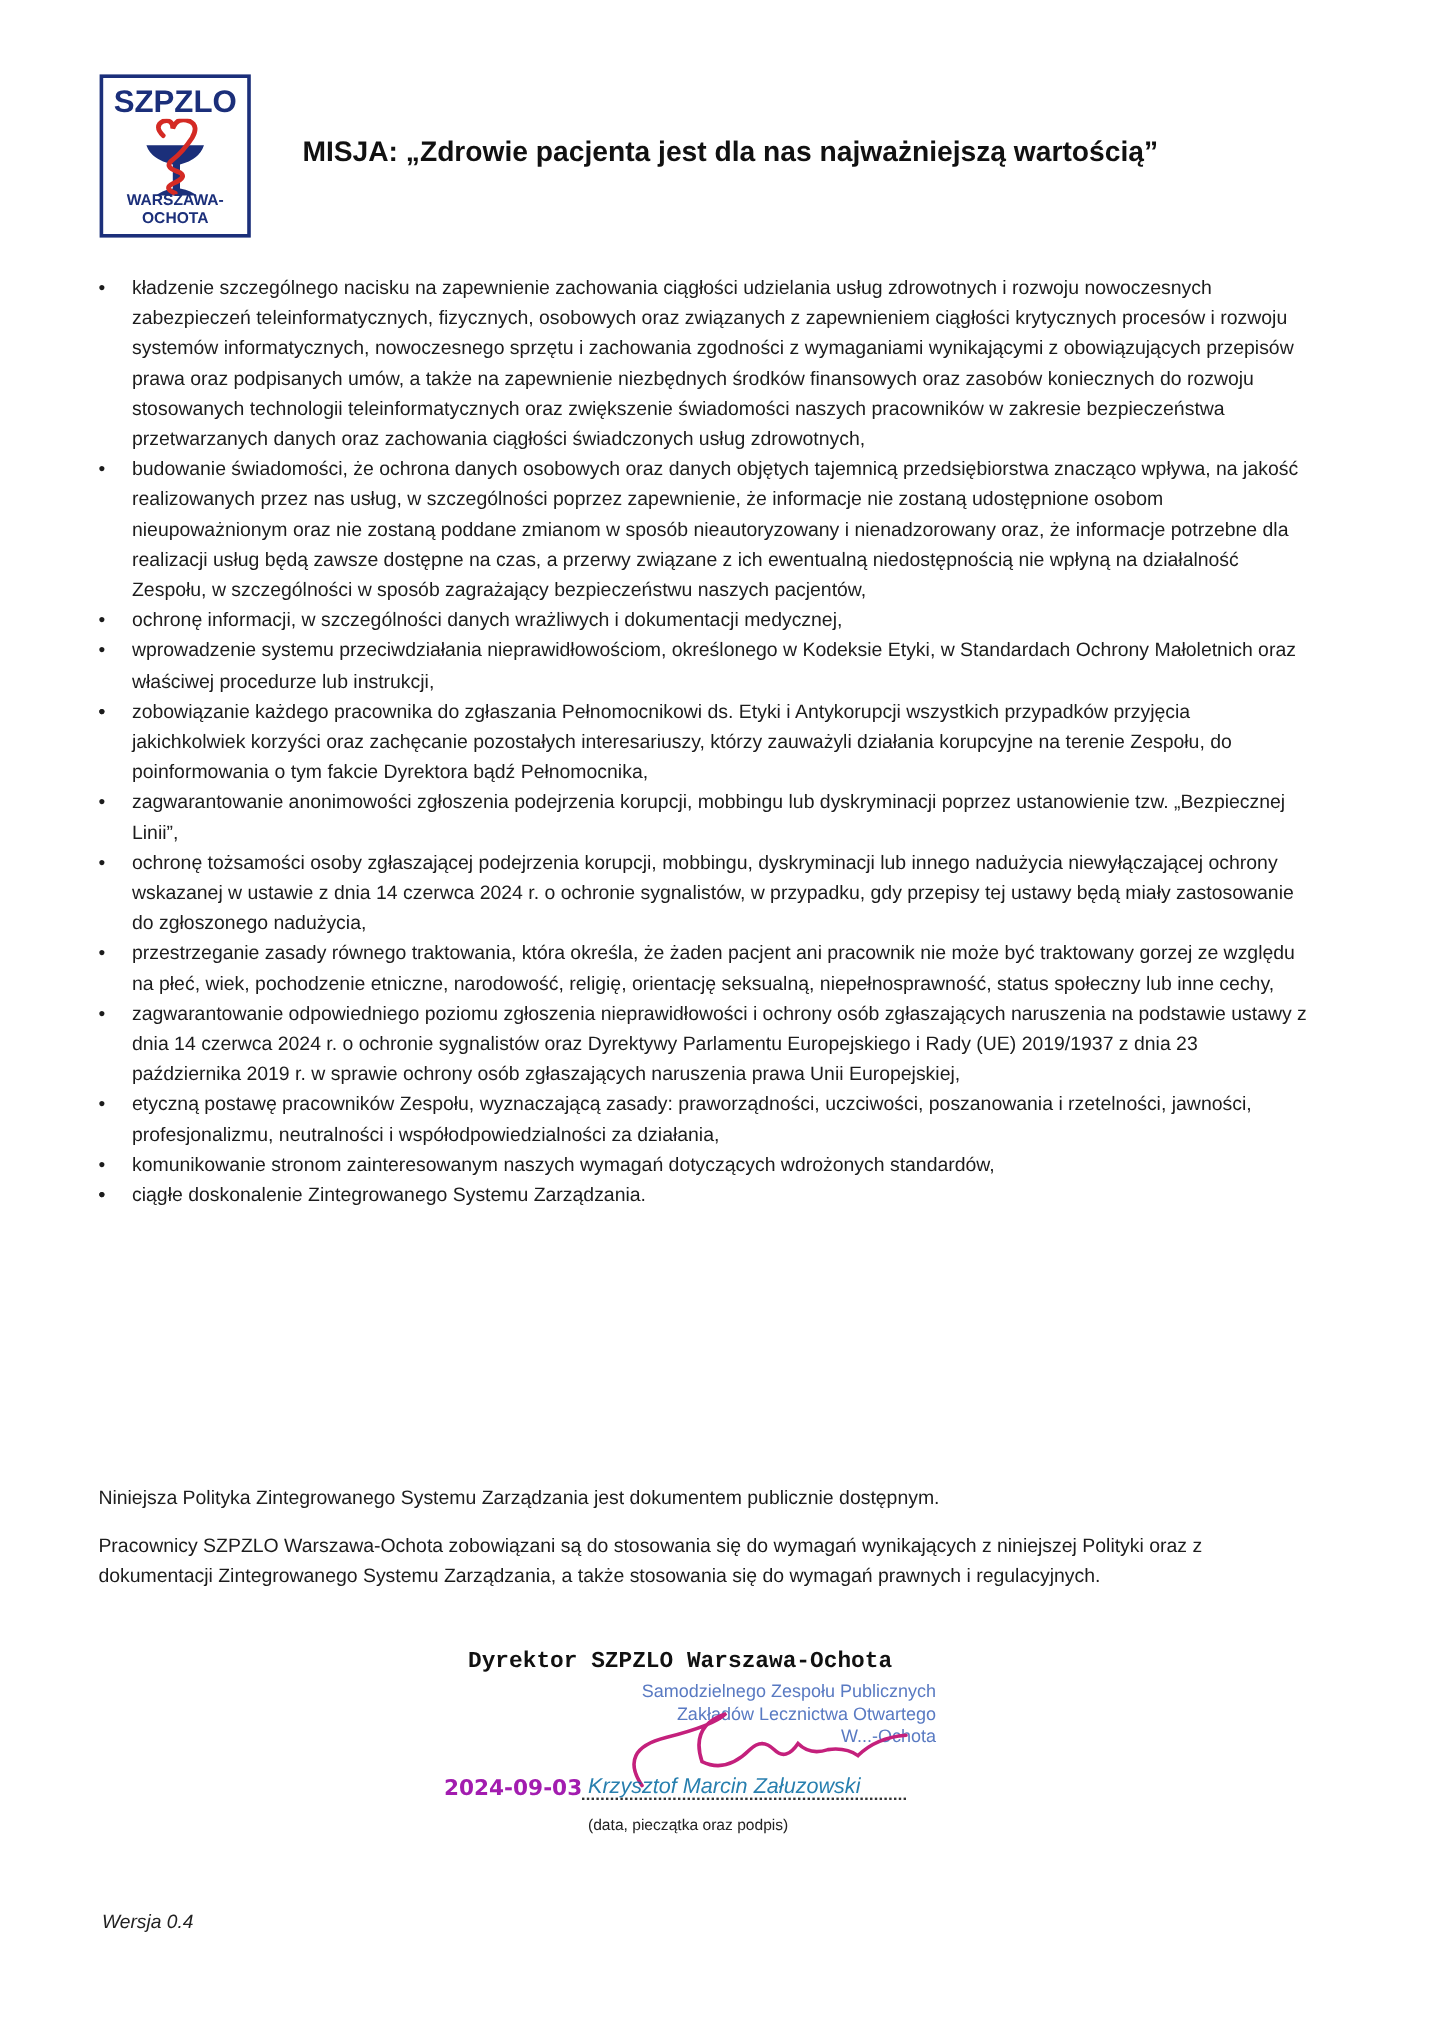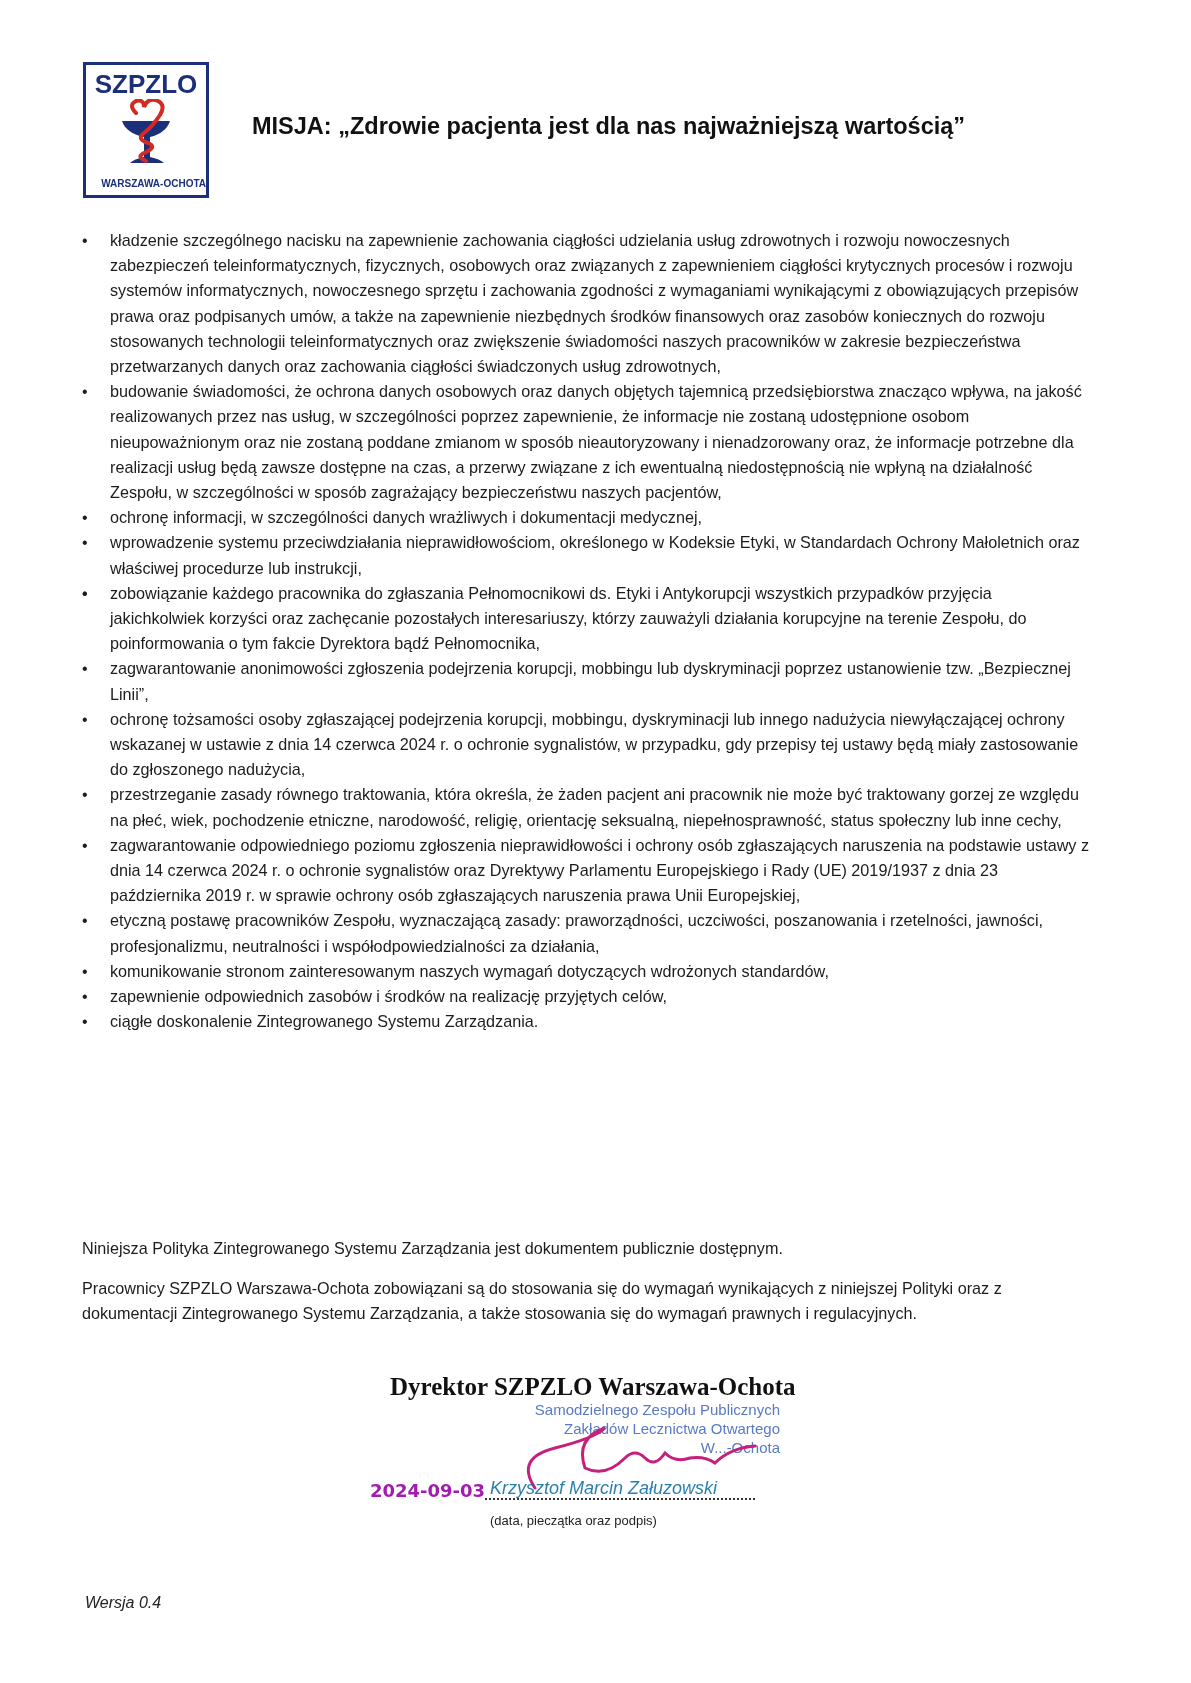--- a/index.html
+++ b/index.html
@@ -2,31 +2,31 @@
 <html><head>
 <meta charset="utf-8">
 <style>
   html, body { margin: 0; padding: 0; background: #ffffff; }
   body { width: 1191px; height: 1683px; position: relative; overflow: hidden;
          font-family: "Liberation Sans", sans-serif; color: #1a1a1a; }
   .logo { position: absolute; left: 83px; top: 62px; width: 126px; height: 136px;
           border: 3px solid #1b2f7a; box-sizing: border-box; background: #fff; padding-left: 42px; }
   .logo-top { position: absolute; top: 4px; left: 0; right: 0; text-align: center;
               font-weight: bold; font-size: 26px; color: #1b2f7a; letter-spacing: 0px; }
-  .logo-bottom { position: absolute; bottom: 6px; left: 0; right: 0; text-align: right;
-                 font-weight: bold; font-size: 10px; color: #1b2f7a; }
+  .logo-bottom { position: absolute; bottom: 6px; left: 0; right: 0; text-align: center;
+                 font-weight: bold; font-size: 13px; color: #1b2f7a; }
   .logo svg { position: absolute; left: 28px; top: 34px; }
   .title { position: absolute; left: 252px; top: 113px; font-weight: bold; font-size: 23.5px;
            color: #111; white-space: nowrap; }
   .list { position: absolute; left: 80px; top: 228px; width: 1010px; margin: 0; padding: 0; list-style: none; }
   .list li { position: relative; padding-left: 30px; font-size: 16.2px; line-height: 25.2px; color: #1c1c1c; }
   .list li .bullet { position: absolute; left: 2px; top: 0; font-size: 16px; }
   .para { position: absolute; left: 82px; width: 1010px; font-size: 16.2px; line-height: 25.2px; color: #1c1c1c; margin: 0; }
-  .sig-title { position: absolute; left: 390px; top: 1373px; font-family: Liberation Serif, serif;
-               font-weight: bold; font-size: 25px; color: #111; white-space: nowrap; }
+  .sig-title { position: absolute; left: 390px; top: 1373px; font-family: Liberation Mono, monospace;
+               font-weight: bold; font-size: 19px; color: #111; white-space: nowrap; }
   .stamp { position: absolute; left: 480px; top: 1400px; width: 300px; color: #3d63b8;
            font-size: 15px; line-height: 19px; text-align: right; opacity: 0.85; }
   .stamp .l { display:block; }
   .stamp-name { position: absolute; left: 490px; top: 1478px; color: #0369a1; font-style: italic; font-size: 18px; opacity: 0.85; white-space: nowrap; }
   .sig-line { position: absolute; left: 370px; top: 1480px; font-size: 18px; font-weight: bold; color: #a21caf; white-space: nowrap; font-family: "DejaVu Sans", sans-serif; }
   .dots { position: absolute; left: 485px; top: 1482px; width: 270px; border-bottom: 2px dotted #333; height: 16px; }
   .sig-caption { position: absolute; left: 490px; top: 1513px; font-size: 13px; color: #222; white-space: nowrap; }
   .signature { position: absolute; left: 515px; top: 1418px; }
   .version { position: absolute; left: 85px; top: 1594px; font-style: italic; font-size: 16px; color: #222; }
 </style>
@@ -50,21 +50,21 @@
   <li><span class="bullet">•</span><span>ochronę informacji, w szczególności danych wrażliwych i dokumentacji medycznej,</span></li>
   <li><span class="bullet">•</span><span>wprowadzenie systemu przeciwdziałania nieprawidłowościom, określonego w Kodeksie Etyki, w Standardach Ochrony Małoletnich oraz właściwej procedurze lub instrukcji,</span></li>
   <li><span class="bullet">•</span></li>
   <li><span class="bullet">•</span><span>zobowiązanie każdego pracownika do zgłaszania Pełnomocnikowi ds. Etyki i Antykorupcji wszystkich przypadków przyjęcia jakichkolwiek korzyści oraz zachęcanie pozostałych interesariuszy, którzy zauważyli działania korupcyjne na terenie Zespołu, do poinformowania o tym fakcie Dyrektora bądź Pełnomocnika,</span></li>
   <li><span class="bullet">•</span><span>zagwarantowanie anonimowości zgłoszenia podejrzenia korupcji, mobbingu lub dyskryminacji poprzez ustanowienie tzw. „Bezpiecznej Linii”,</span></li>
   <li><span class="bullet">•</span><span>ochronę tożsamości osoby zgłaszającej podejrzenia korupcji, mobbingu, dyskryminacji lub innego nadużycia niewyłączającej ochrony wskazanej w ustawie z dnia 14 czerwca 2024 r. o ochronie sygnalistów, w przypadku, gdy przepisy tej ustawy będą miały zastosowanie do zgłoszonego nadużycia,</span></li>
   <li><span class="bullet">•</span><span>przestrzeganie zasady równego traktowania, która określa, że żaden pacjent ani pracownik nie może być traktowany gorzej ze względu na płeć, wiek, pochodzenie etniczne, narodowość, religię, orientację seksualną, niepełnosprawność, status społeczny lub inne cechy,</span></li>
   <li><span class="bullet">•</span><span>zagwarantowanie odpowiedniego poziomu zgłoszenia nieprawidłowości i ochrony osób zgłaszających naruszenia na podstawie ustawy z dnia 14 czerwca 2024 r. o ochronie sygnalistów oraz Dyrektywy Parlamentu Europejskiego i Rady (UE) 2019/1937 z dnia 23 października 2019 r. w sprawie ochrony osób zgłaszających naruszenia prawa Unii Europejskiej,</span></li>
   <li><span class="bullet">•</span><span>etyczną postawę pracowników Zespołu, wyznaczającą zasady: praworządności, uczciwości, poszanowania i rzetelności, jawności, profesjonalizmu, neutralności i współodpowiedzialności za działania,</span></li>
   <li><span class="bullet">•</span><span>komunikowanie stronom zainteresowanym naszych wymagań dotyczących wdrożonych standardów,</span></li>
-  <li><span class="bullet">•</span><span>zapewnienie odpowiednich zasobów i środków na realizację przyjętych celów,</span></li>
+  <li><span class="bullet">•</span></li>
   <li><span class="bullet">•</span><span>ciągłe doskonalenie Zintegrowanego Systemu Zarządzania.</span></li>
 </ul>
 
 <p class="para" style="top:1236px;">Niniejsza Polityka Zintegrowanego Systemu Zarządzania jest dokumentem publicznie dostępnym.</p>
 <p class="para" style="top:1276px;">Pracownicy SZPZLO Warszawa-Ochota zobowiązani są do stosowania się do wymagań wynikających z niniejszej Polityki oraz z dokumentacji Zintegrowanego Systemu Zarządzania, a także stosowania się do wymagań prawnych i regulacyjnych.</p>
 
 <div class="sig-title">Dyrektor SZPZLO Warszawa-Ochota</div>
 
 <div class="stamp">
   <span class="l">Samodzielnego Zespołu Publicznych</span>

